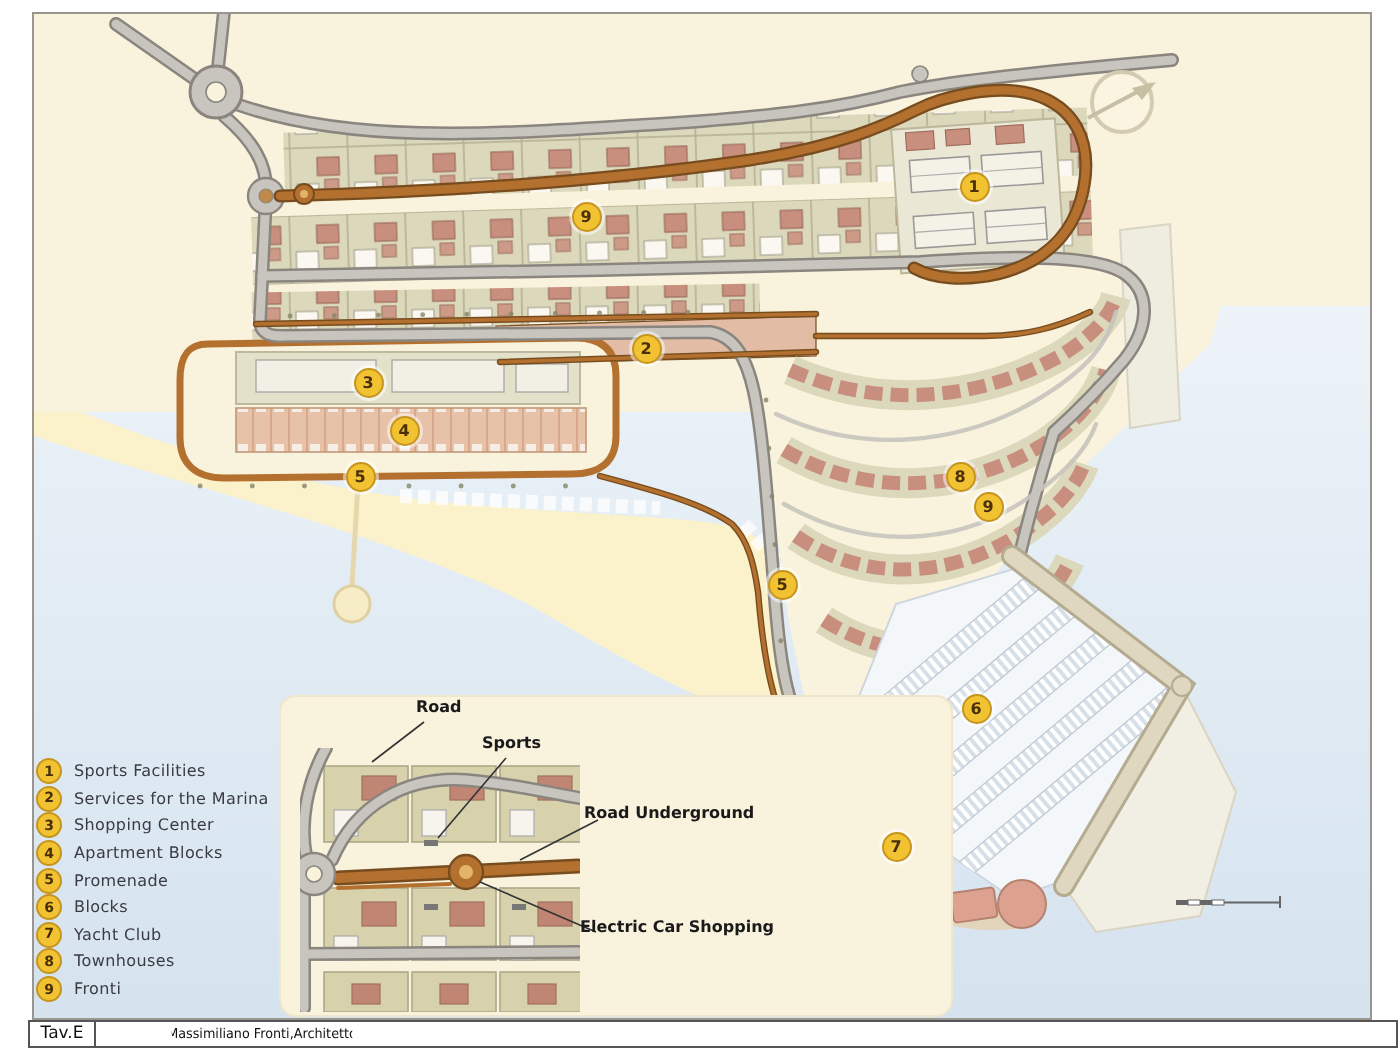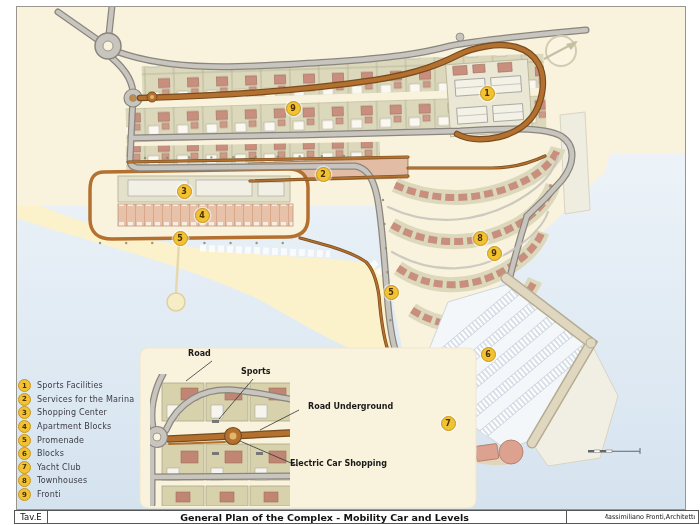--- a/index.html
+++ b/index.html
@@ -391,24 +391,23 @@
       <div class="marker" style="left: 194.5px; top: 207.5px;">4</div>
       <div class="marker" style="left: 172.5px; top: 230.5px;">5</div>
       <div class="marker" style="left: 383.5px; top: 284.5px;">5</div>
       <div class="marker" style="left: 480.5px; top: 346.5px;">6</div>
       <div class="marker" style="left: 440.5px; top: 415.5px;">7</div>
       <div class="marker" style="left: 472.5px; top: 230.5px;">8</div>
       <div class="marker" style="left: 285.5px; top: 100.5px;">9</div>
       <div class="marker" style="left: 486.5px; top: 245.5px;">9</div>
     </div>
 
-  <div class="map-label" style="left:188px;top:349px;">Road</div>
+  <div class="map-label" style="left:208px;top:349px;">Road</div>
   <div class="map-label" style="left:241px;top:367px;">Sports</div>
-  <div class="map-label" style="left:308px;top:402px;">Road Underground</div>
+  <div class="map-label" style="left:292px;top:402px;">Road Underground</div>
   <div class="map-label" style="left:290px;top:459px;">Electric Car Shopping</div>
 
   <div class="titlebar">
     <div class="cell cell-sheet">Tav.E</div>
-    <div class="cell cell-title">General Plan of the Complex - Mobility Car and Levels</div>
     <div class="cell cell-author">Massimiliano Fronti,Architetto</div>
   </div>
 
 </div>
 
 </body></html>

